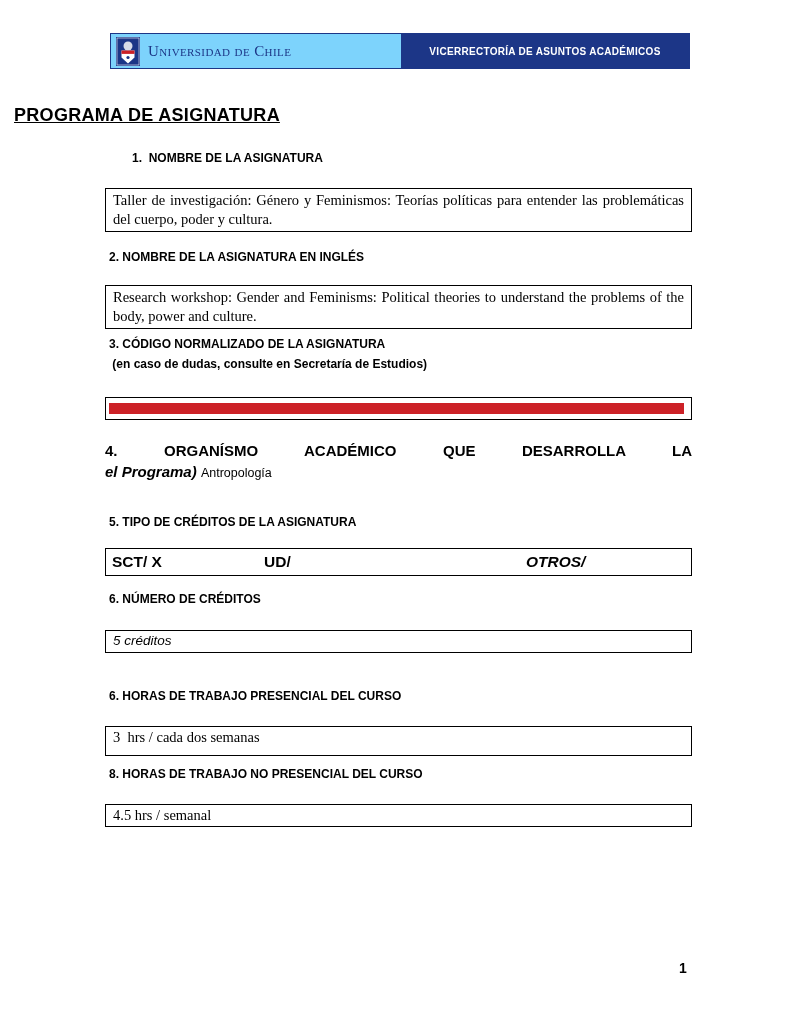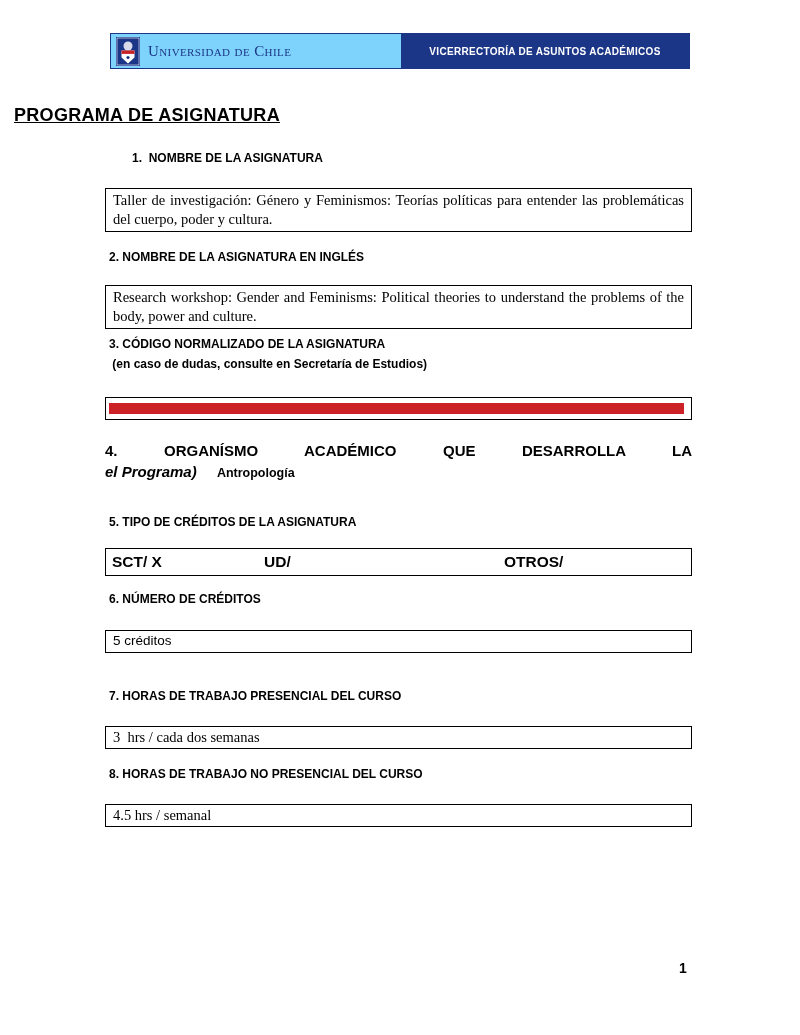--- a/index.html
+++ b/index.html
@@ -68,36 +68,35 @@
     position:absolute; left:3px; right:7px; top:5px; height:11px;
     background:var(--code-bar-red, #cc2127);
   }
   .box5 { top:548px; height:28px; padding:0; }
   .box5 span {
     position:absolute; top:4px; font-weight:bold; font-size:15.5px;
     font-family:"Liberation Sans", sans-serif; white-space:nowrap;
   }
   .opt-sct   { left:6px; }
   .opt-ud    { left:158px; }
-  .opt-otros { left:398px; }
-  .box6 { top:630px; height:23px; font-family:"Liberation Sans", sans-serif; font-size:13.5px; }
-  .box7 { top:726px; height:23px; }
+  .opt-otros { left:420px;font-style:italic; }
+  .box6 { top:630px; height:23px; font-family:"Liberation Sans", sans-serif; font-size:13.5px;font-style:italic; }
+  .box7 { top:726px; height:30px; }
   .box8 { top:804px; height:23px; }
 
   
   .s4 {
     position:absolute; left:105px; top:440px; width:587px;
     font-size:15px; font-weight:bold; line-height:21px;
   }
   .s4-line { width:100%; }
   .justify-last { text-align:justify; text-align-last:justify; }
   .s4 .it { font-style:italic; }
   .s4 .dept-value {
-    font-weight:bold; font-style:normal; font-size:12.5px;
-    margin-left:16px;
+    font-weight:normal; font-style:normal; font-size:12.5px;
   }
 
   
   .page-num {
     position:absolute; left:679px; top:960px;
     font-size:14px; font-weight:bold;
   }
 </style>
 </head>
 <body>
@@ -150,21 +149,21 @@
   <h2 class="sec-h h5pos">5. TIPO DE CRÉDITOS DE LA ASIGNATURA</h2>
   <div class="field-box box5">
     <span class="opt-sct">SCT/ X</span>
     <span class="opt-ud">UD/</span>
     <span class="opt-otros">OTROS/</span>
   </div>
 
   <h2 class="sec-h h6pos">6. NÚMERO DE CRÉDITOS</h2>
   <div class="field-box box6">5 créditos</div>
 
-  <h2 class="sec-h h7pos">7. HORAS DE TRABAJO PRESENCIAL DEL CURSO</h2>
+  <h2 class="sec-h h7pos">6. HORAS DE TRABAJO PRESENCIAL DEL CURSO</h2>
   <div class="field-box box7 serif">3&nbsp; hrs / cada dos semanas</div>
 
   <h2 class="sec-h h8pos">8. HORAS DE TRABAJO NO PRESENCIAL DEL CURSO</h2>
   <div class="field-box box8 serif">4.5 hrs / semanal</div>
 
   <div class="page-num">1</div>
 
 </div>
 
 </body></html>

